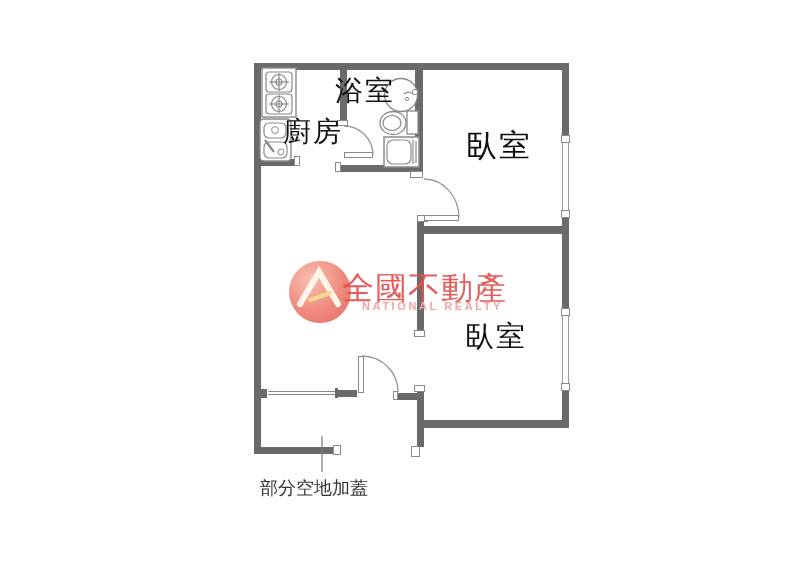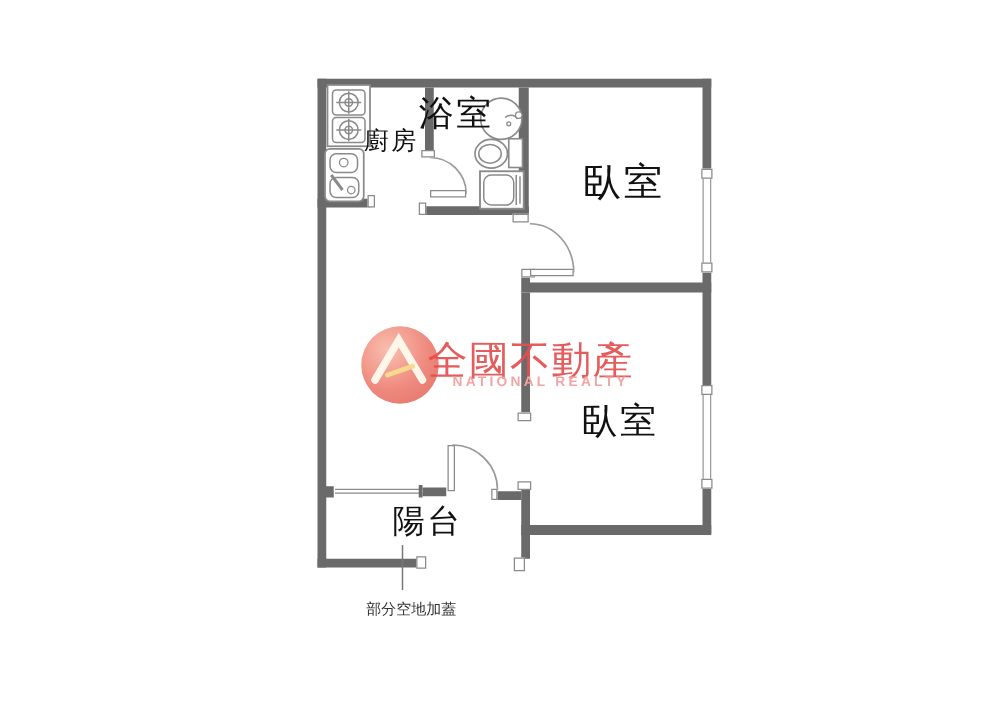--- a/index.html
+++ b/index.html
@@ -139,20 +139,19 @@
   </svg>
 
   <div class="wm-circle"></div>
   <svg class="layer" width="800" height="577" viewBox="0 0 800 577" style="z-index:5">
     <path d="M 300 304 L 319 272 L 338 304" fill="none" stroke="#fff6ea" stroke-width="6" stroke-linecap="round"></path>
     <path d="M 310 300 L 330 293" fill="none" stroke="#f6d98e" stroke-width="4" stroke-linecap="round"></path>
   </svg>
   <div class="wm-brand">全國不動產</div>
   <div class="wm-sub">NATIONAL REALTY</div>
 
-  <div class="room-label" style="left:313px;top:113px;font-size:20px">廚房</div>
+  <div class="room-label" style="left:313px;top:132px;font-size:28px">廚房</div>
   <div class="room-label" style="left:365px;top:91px;font-size:28px">浴室</div>
   <div class="room-label" style="left:499px;top:146px;font-size:31px">臥室</div>
   <div class="room-label" style="left:496px;top:337px;font-size:29px">臥室</div>
-  <div class="room-label" style="left:342px;top:417px;font-size:26px">陽台</div>
-  <div class="note-label" style="left:329px;top:488px;font-size:12px">部分空地加蓋</div>
+  <div class="note-label" style="left:314px;top:488px;font-size:18px">部分空地加蓋</div>
 
 </div>
 
 </body></html>

